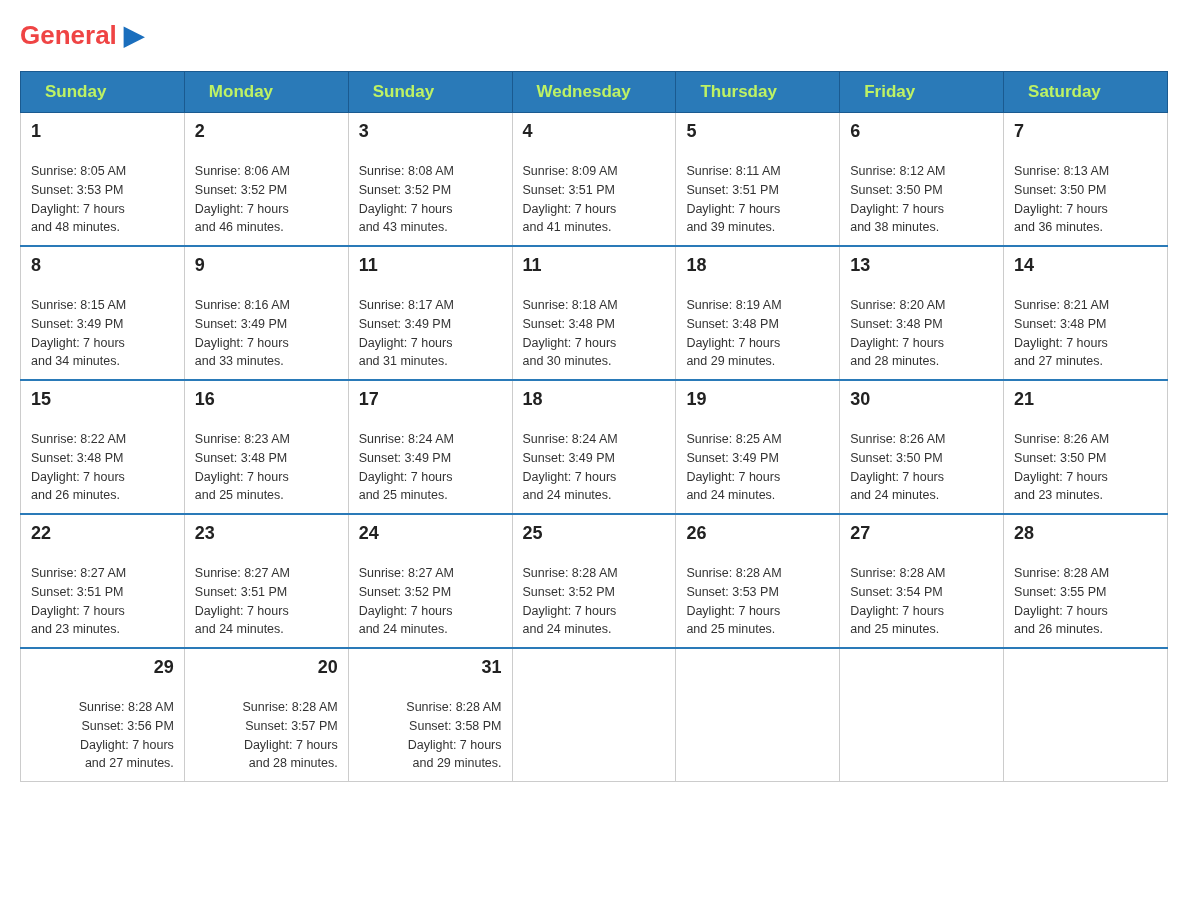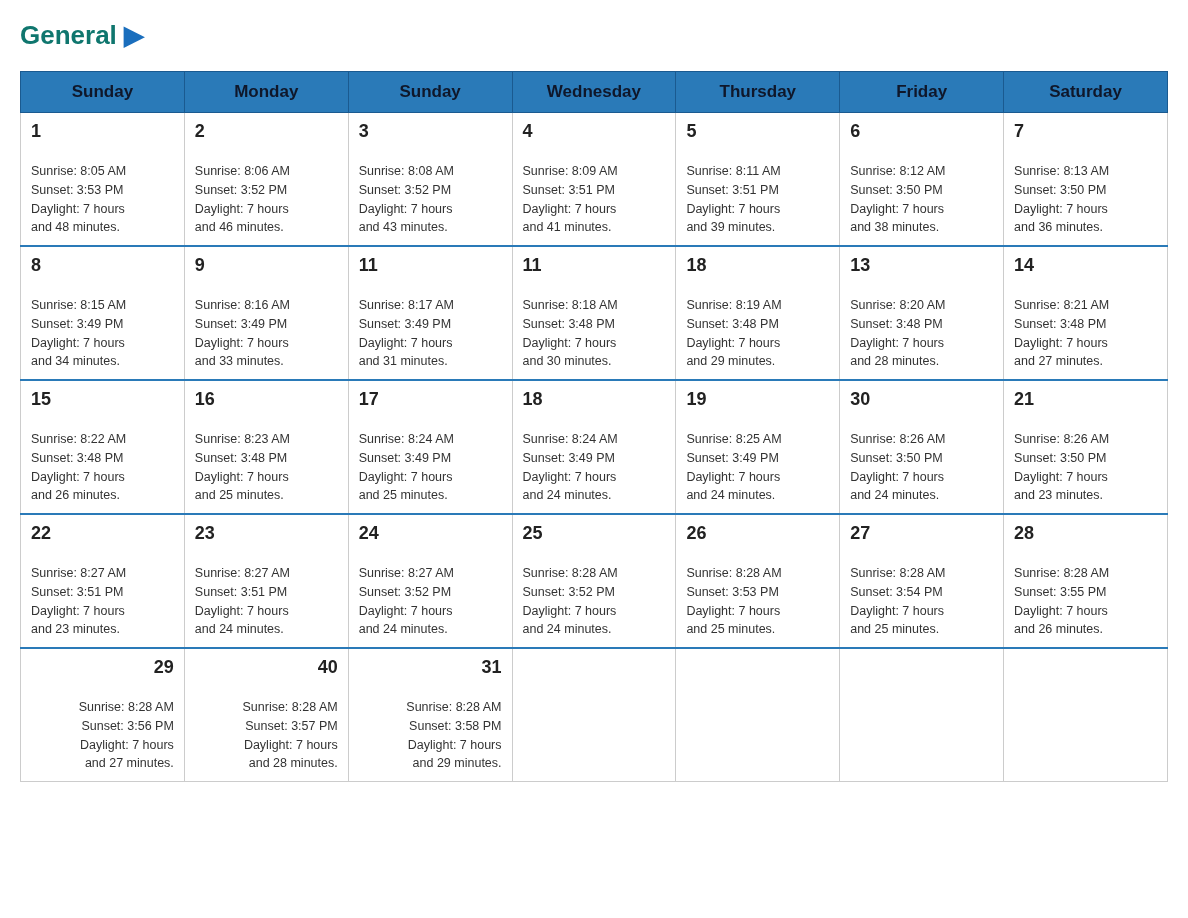--- a/index.html
+++ b/index.html
@@ -29,25 +29,25 @@
       font-size: 22px;
       color: #444;
       margin-top: 4px;
     }
     .calendar {
       width: 100%;
       border-collapse: collapse;
     }
     .calendar th {
       background: #2a7ab8;
-      color: #0f172a;
+      color: #bef264;
       font-size: 17px;
       font-weight: bold;
       padding: 10px 24px;
-      text-align: center;
+      text-align: left;
       border: 1px solid #1a5a90;
     }
     .calendar td {
       vertical-align: top;
       padding: 8px 10px;
       border-left: 1px solid #ccc;
       border-right: 1px solid #ccc;
       width: 14.28%;
       font-size: 13px;
       color: #333;
@@ -74,21 +74,21 @@
       margin-top: 20px;
     }
     .empty-cell {
       background: #fff;
     }
     .logo-container {
       display: flex;
       align-items: center;
     }
     .logo-text-general {
-      color: #0f766e;
+      color: #ef4444;
       font-size: 26px;
       font-weight: bold;
     }
     .logo-text-blue {
       color: #1a6ebd;
       font-size: 26px;
       font-weight: bold;
     }
     .logo-line2 {
       color: #1a6ebd;
@@ -248,21 +248,21 @@
           <span class="day-num">28</span>
           <div class="day-info">Sunrise: 8:28 AM<br>Sunset: 3:55 PM<br>Daylight: 7 hours<br>and 26 minutes.</div>
         </td>
       </tr>
       <tr class="week-row">
         <td>
           <span class="day-num">29</span>
           <div class="day-info">Sunrise: 8:28 AM<br>Sunset: 3:56 PM<br>Daylight: 7 hours<br>and 27 minutes.</div>
         </td>
         <td>
-          <span class="day-num">40</span>
+          <span class="day-num">20</span>
           <div class="day-info">Sunrise: 8:28 AM<br>Sunset: 3:57 PM<br>Daylight: 7 hours<br>and 28 minutes.</div>
         </td>
         <td>
           <span class="day-num">31</span>
           <div class="day-info">Sunrise: 8:28 AM<br>Sunset: 3:58 PM<br>Daylight: 7 hours<br>and 29 minutes.</div>
         </td>
         <td class="empty-cell"></td>
         <td class="empty-cell"></td>
         <td class="empty-cell"></td>
         <td class="empty-cell"></td>

